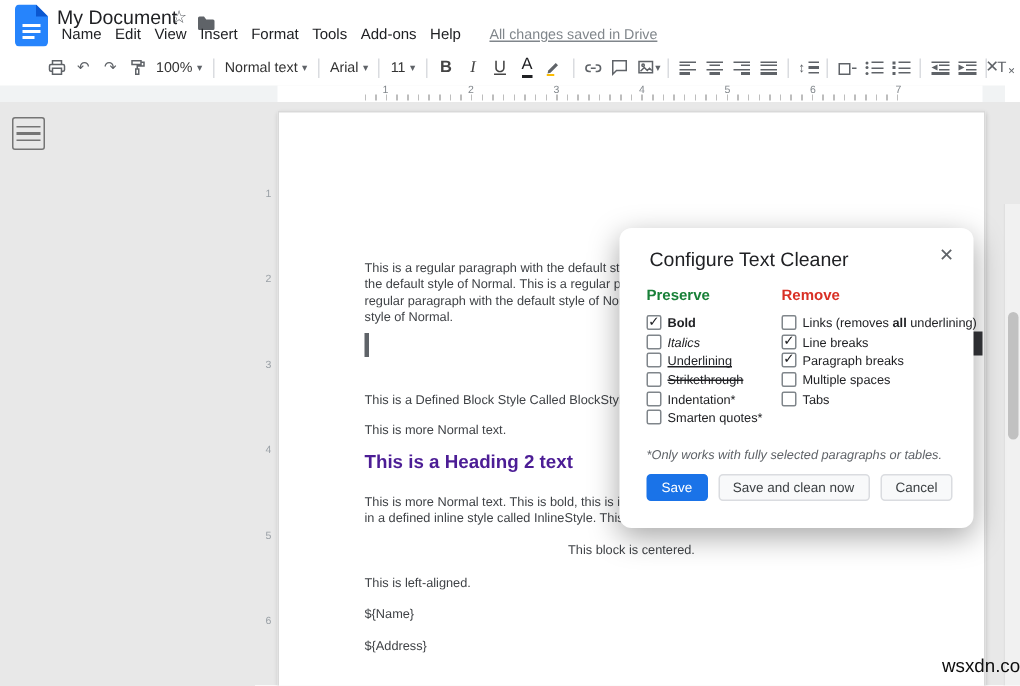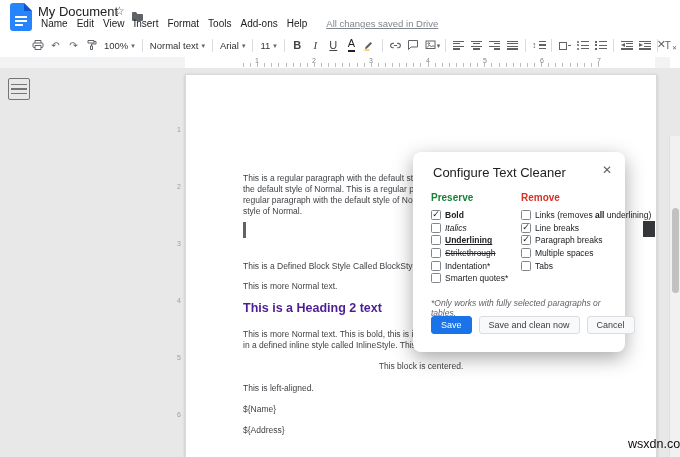--- a/index.html
+++ b/index.html
@@ -74,33 +74,33 @@
 
   
   .doc-h1{position:absolute;left:243px;top:141px;font-size:16.5px;color:#3c4043;white-space:nowrap;}
   .doc-h2{position:absolute;left:243px;top:301px;font-size:12.5px;font-weight:bold;color:#4c1d95;white-space:nowrap;}
   .doc-line{position:absolute;left:243px;width:356px;font-size:8.5px;color:#3f4246;white-space:nowrap;overflow:hidden;}
   .doc-center{text-align:center;}
   .cursor-bar{position:absolute;left:243px;top:222px;width:3px;height:16px;background:#5f6368;}
   .page-marker{position:absolute;left:643px;top:221px;width:12px;height:16px;background:#35363a;}
 
   
-  .dialog{position:absolute;left:413px;top:152px;width:212px;height:200px;background:#fff;border-radius:8px;box-shadow:0 6px 20px rgba(0,0,0,.35);z-index:20;}
+  .dialog{position:absolute;left:413px;top:152px;width:236px;height:200px;background:#fff;border-radius:8px;box-shadow:0 6px 20px rgba(0,0,0,.35);z-index:20;}
   .dlg-title{position:absolute;left:20px;top:13px;font-size:13px;color:#202124;}
   .dlg-close{position:absolute;right:13px;top:11px;font-size:12px;color:#5f6368;cursor:pointer;}
   .dlg-col{position:absolute;top:40px;}
   .col-preserve{left:18px;}
   .col-remove{left:108px;}
   .col-head{font-size:10px;font-weight:bold;margin-bottom:6px;}
   .col-preserve .col-head{color:#188038;}
   .col-remove .col-head{color:#d93025;}
   .ck-row{display:flex;align-items:center;gap:4px;height:12.6px;font-size:8.5px;color:#202124;white-space:nowrap;}
   .cb{width:8px;height:8px;border:1px solid #80868b;border-radius:1.5px;position:relative;flex:0 0 auto;font-size:9px;line-height:8px;color:#202124;text-align:center;}
   .cb.checked{line-height:7px;}
-  .lbl-b{font-weight:bold;} .lbl-i{font-style:italic;} .lbl-u{text-decoration:underline;font-weight:bold;} .lbl-s{text-decoration:line-through;}
+  .lbl-b{font-weight:bold;} .lbl-i{font-style:italic;} .lbl-u{text-decoration:underline;} .lbl-s{text-decoration:line-through;}
   .dlg-note{position:absolute;left:18px;top:146px;font-size:8.5px;font-style:italic;color:#5f6368;}
   .dlg-buttons{position:absolute;left:18px;right:14px;top:164px;display:flex;gap:7px;align-items:flex-start;}
   .btn{font-size:9px;padding:3px 9px;border-radius:3px;border:1px solid #dadce0;background:#f8f9fa;color:#3c4043;cursor:pointer;white-space:nowrap;}
   .btn-primary{background:#1a73e8;border-color:#1a73e8;color:#fff;}
   .btn-cancel{margin-left:auto;}
 
   .watermark{position:absolute;left:600px;top:437px;font-size:12.5px;color:#0d0d0d;z-index:30;margin-left:28px;}
 </style>
 </head>
 <body>

